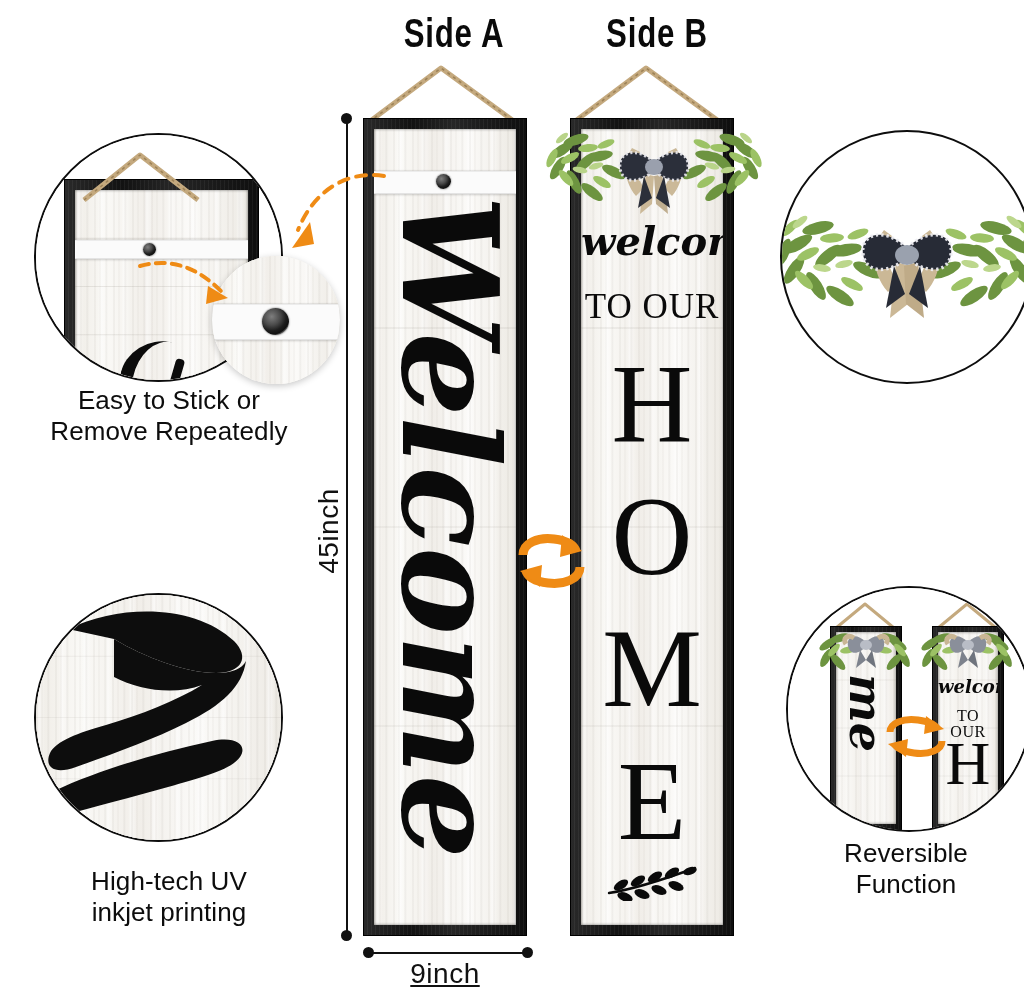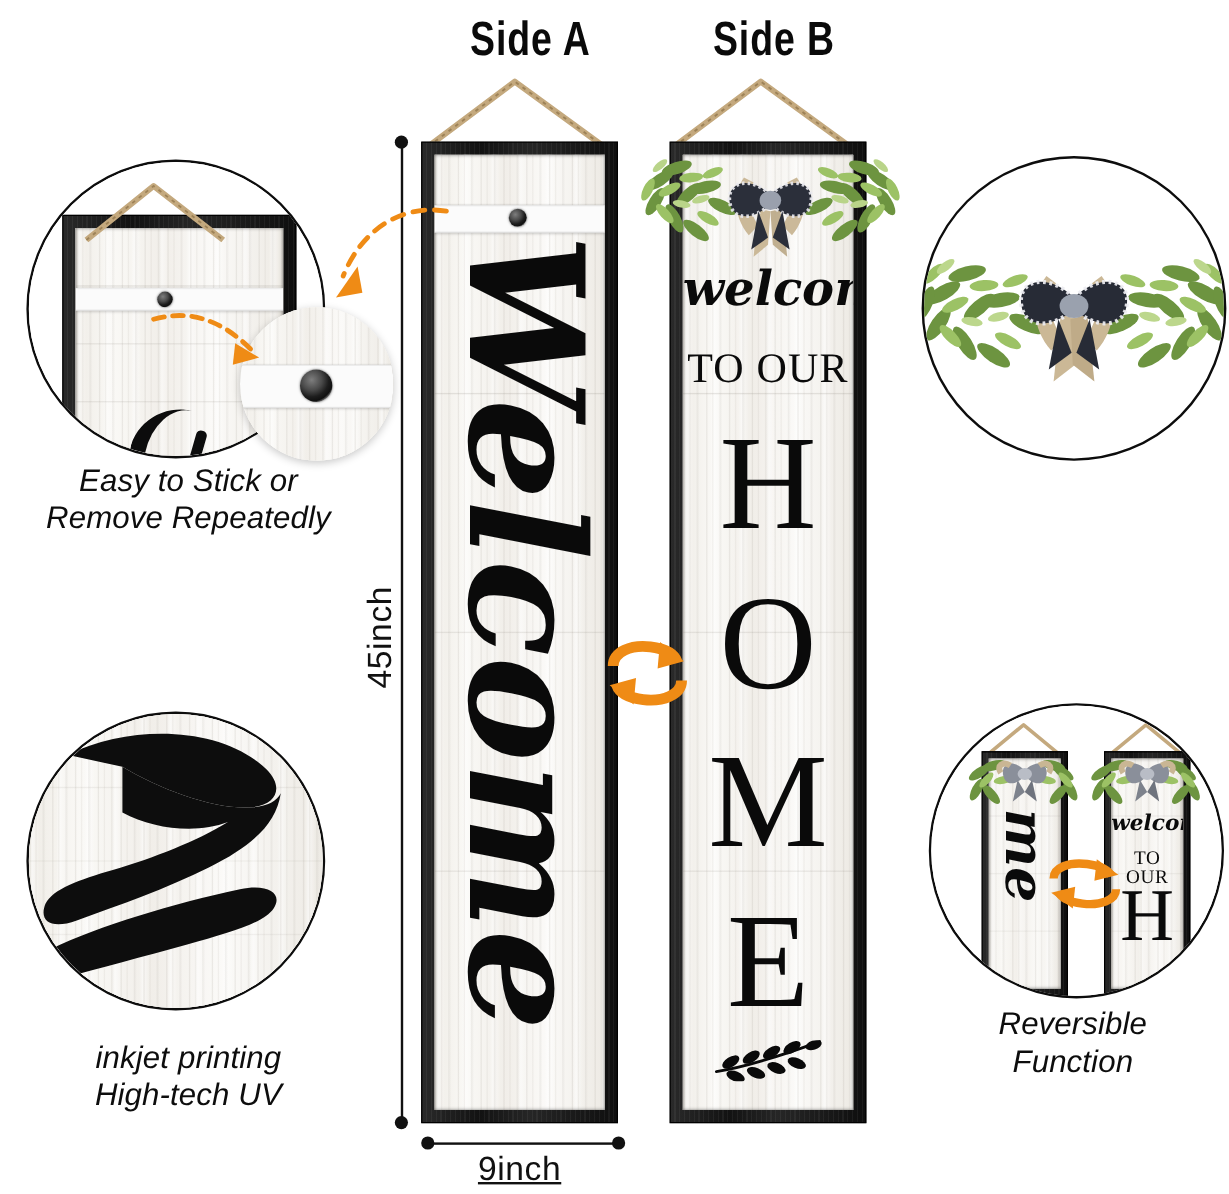--- a/index.html
+++ b/index.html
@@ -4,26 +4,25 @@
 <title>Reversible Welcome Home Porch Sign — Product Infographic</title>
 <style>
   html,body{margin:0;padding:0;}
   body{
     width:1024px;height:995px;position:relative;overflow:hidden;
     background:#ffffff;
     font-family:"Liberation Sans", sans-serif;
     color:#111111;
     -webkit-font-smoothing:antialiased;
   }
-  .stage{position:absolute;left:4px;top:0;width:992px;height:995px;}
+  .stage{position:absolute;left:16px;top:0;width:992px;height:995px;}
   .caption{
     position:absolute;text-align:center;
     font-size:26px;line-height:31px;font-weight:400;color:#0d0d0d;
     letter-spacing:.1px;
-    font-style:italic;
   }
   .side-label{
     position:absolute;text-align:center;
     font-family:"Liberation Sans", sans-serif;
     font-weight:700;font-size:40px;line-height:42px;color:#0a0a0a;
     transform:scaleX(.78);transform-origin:50% 50%;
     letter-spacing:1px;
   }
 
   
@@ -328,22 +327,22 @@
       <path d="M78,44 C108,62 150,78 180,78 C196,78 206,74 210,66
                C206,92 186,110 150,128 C116,145 74,160 40,172
                C18,180 8,172 14,158 C20,146 42,138 70,130
                C104,120 140,106 166,90 C140,100 104,96 78,82 Z" fill="#0d0d0d"></path>
       <path d="M18,196 C60,176 120,158 176,146 C200,141 212,150 204,162
                C196,174 168,182 132,192 C96,202 58,212 28,220
                C10,225 4,214 18,196 Z" fill="#0d0d0d"></path>
     </svg>
   </div>
   <div class="caption" style="left:8px;top:866px;width:290px;">
+    <div>High-tech UV</div>
     <div>inkjet printing</div>
-    <div>High-tech UV</div>
   </div>
 
   <div class="bubble" style="left:764px;top:130px;width:250px;height:250px;">
     <svg style="position:absolute;left:-8px;top:46px;" width="266" height="150" viewBox="0 0 266 150">
 
       <g fill="#6d9440">
         <ellipse cx="24" cy="66" rx="16" ry="6" transform="rotate(-30 24 66)"></ellipse>
         <ellipse cx="44" cy="50" rx="16" ry="6" transform="rotate(-14 44 50)"></ellipse>
         <ellipse cx="20" cy="92" rx="16" ry="6" transform="rotate(-56 20 92)"></ellipse>
         <ellipse cx="42" cy="108" rx="16" ry="6" transform="rotate(58 42 108)"></ellipse>

